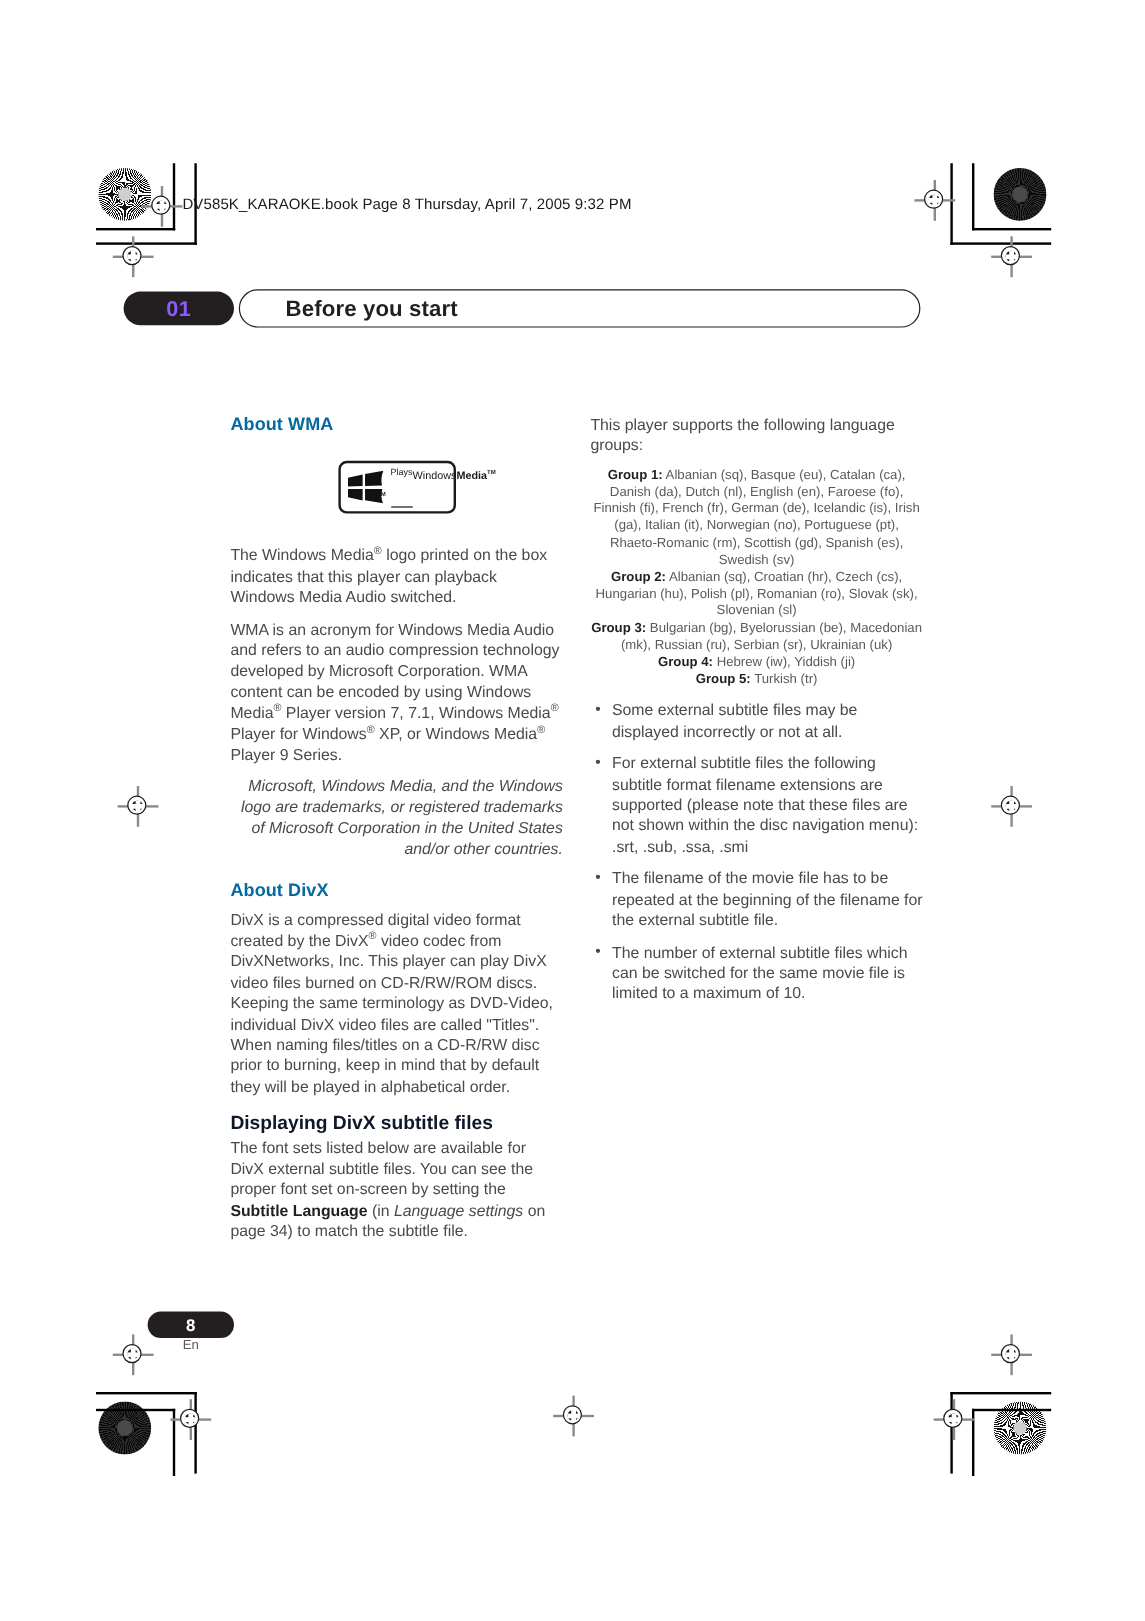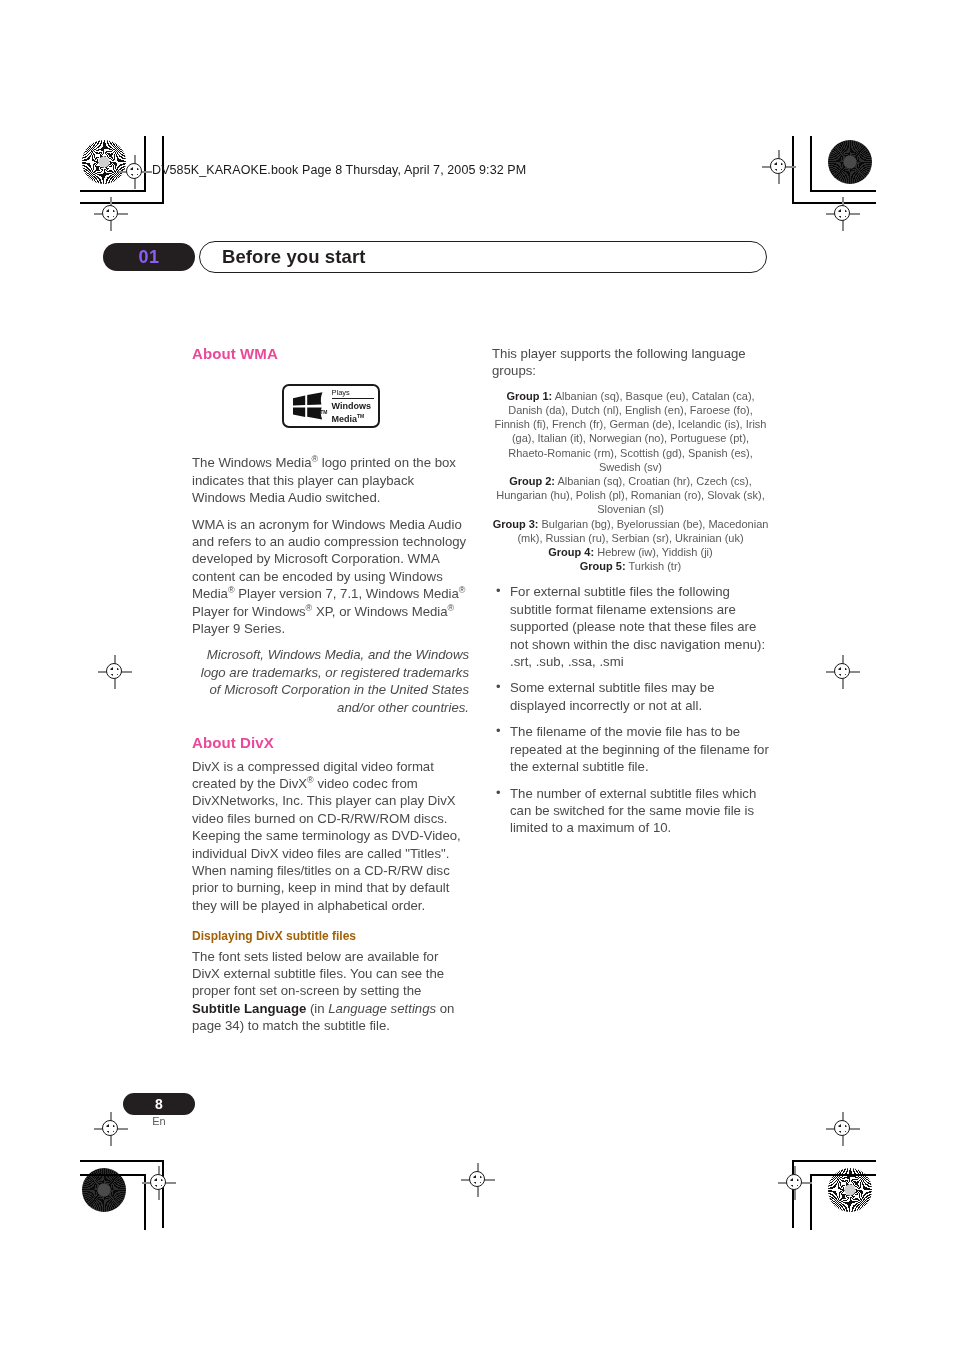--- a/index.html
+++ b/index.html
@@ -109,21 +109,21 @@
     top: 241px;
     width: 568px;
     height: 32px;
     border: 1.6px solid #231f20;
     border-radius: 16px;
     box-sizing: border-box;
     display: flex;
     align-items: center;
   }
   .chapter-title {
-    padding-left: 22px;
+    padding-left: 38px;
     font-weight: bold;
     font-size: 18.5px;
     color: #231f20;
     letter-spacing: 0.1px;
   }
 
   
   .col {
     position: absolute;
     top: 345px;
@@ -131,28 +131,28 @@
     font-size: 13.2px;
     line-height: 17.4px;
     color: #4a4a4a;
   }
   .col-left  { left: 192px; }
   .col-right { left: 492px; }
 
   h2.sec {
     font-size: 15px;
     font-weight: bold;
-    color: #ec4899;
+    color: #0369a1;
     margin: 0 0 6px 0;
     letter-spacing: 0.1px;
   }
   h3.sub {
-    font-size: 12px;
-    font-weight: bold;
-    color: #a16207;
+    font-size: 16px;
+    font-weight: bold;
+    color: #0f172a;
     margin: 14px 0 2px 0;
   }
   p.body {
     margin: 0 0 9px 0;
   }
   p.italic {
     font-style: italic;
     margin: 0 0 9px 0;
     text-align: right;
   }
@@ -194,33 +194,32 @@
     right: 0px;
     bottom: 2px;
     font-size: 5px;
     font-weight: bold;
     color: #1a1a1a;
   }
   .wma-text {
     flex: 1;
     padding-left: 4px;
     display: flex;
-    flex-direction: column;
     justify-content: center;
     color: #1a1a1a;
   }
   .wma-plays {
     font-size: 7.5px;
     line-height: 9px;
     padding-bottom: 1px;
     border-bottom: 1.3px solid #1a1a1a;
   }
   .wma-win {
     font-size: 9px;
-    font-weight: bold;
+    font-weight: normal;
     line-height: 10.5px;
     padding-top: 1.5px;
   }
   .wma-med {
     font-size: 9px;
     font-weight: bold;
     line-height: 10.5px;
   }
   .wma-med .tmsmall { font-size: 5px; vertical-align: super; }
 
@@ -453,22 +452,22 @@
 
     <div class="lang-block">
       <p class="lang-line"><b>Group 1:</b> <span>Albanian (sq), Basque (eu), Catalan (ca), Danish (da), Dutch (nl), English (en), Faroese (fo), Finnish (fi), French (fr), German (de), Icelandic (is), Irish (ga), Italian (it), Norwegian (no), Portuguese (pt), Rhaeto-Romanic (rm), Scottish (gd), Spanish (es), Swedish (sv)</span></p>
       <p class="lang-line"><b>Group 2:</b> <span>Albanian (sq), Croatian (hr), Czech (cs), Hungarian (hu), Polish (pl), Romanian (ro), Slovak (sk), Slovenian (sl)</span></p>
       <p class="lang-line"><b>Group 3:</b> <span>Bulgarian (bg), Byelorussian (be), Macedonian (mk), Russian (ru), Serbian (sr), Ukrainian (uk)</span></p>
       <p class="lang-line"><b>Group 4:</b> <span>Hebrew (iw), Yiddish (ji)</span></p>
       <p class="lang-line"><b>Group 5:</b> <span>Turkish (tr)</span></p>
     </div>
 
     <ul class="bullets">
+      <li>Some external subtitle files may be displayed incorrectly or not at all.</li>
       <li>For external subtitle files the following subtitle format filename extensions are supported (please note that these files are not shown within the disc navigation menu): .srt, .sub, .ssa, .smi</li>
-      <li>Some external subtitle files may be displayed incorrectly or not at all.</li>
       <li>The filename of the movie file has to be repeated at the beginning of the filename for the external subtitle file.</li>
       <li>The number of external subtitle files which can be switched for the same movie file is limited to a maximum of 10.</li>
     </ul>
 
   </div>
 
   <div class="page-badge">8</div>
   <div class="page-lang">En</div>
 
 </div>

